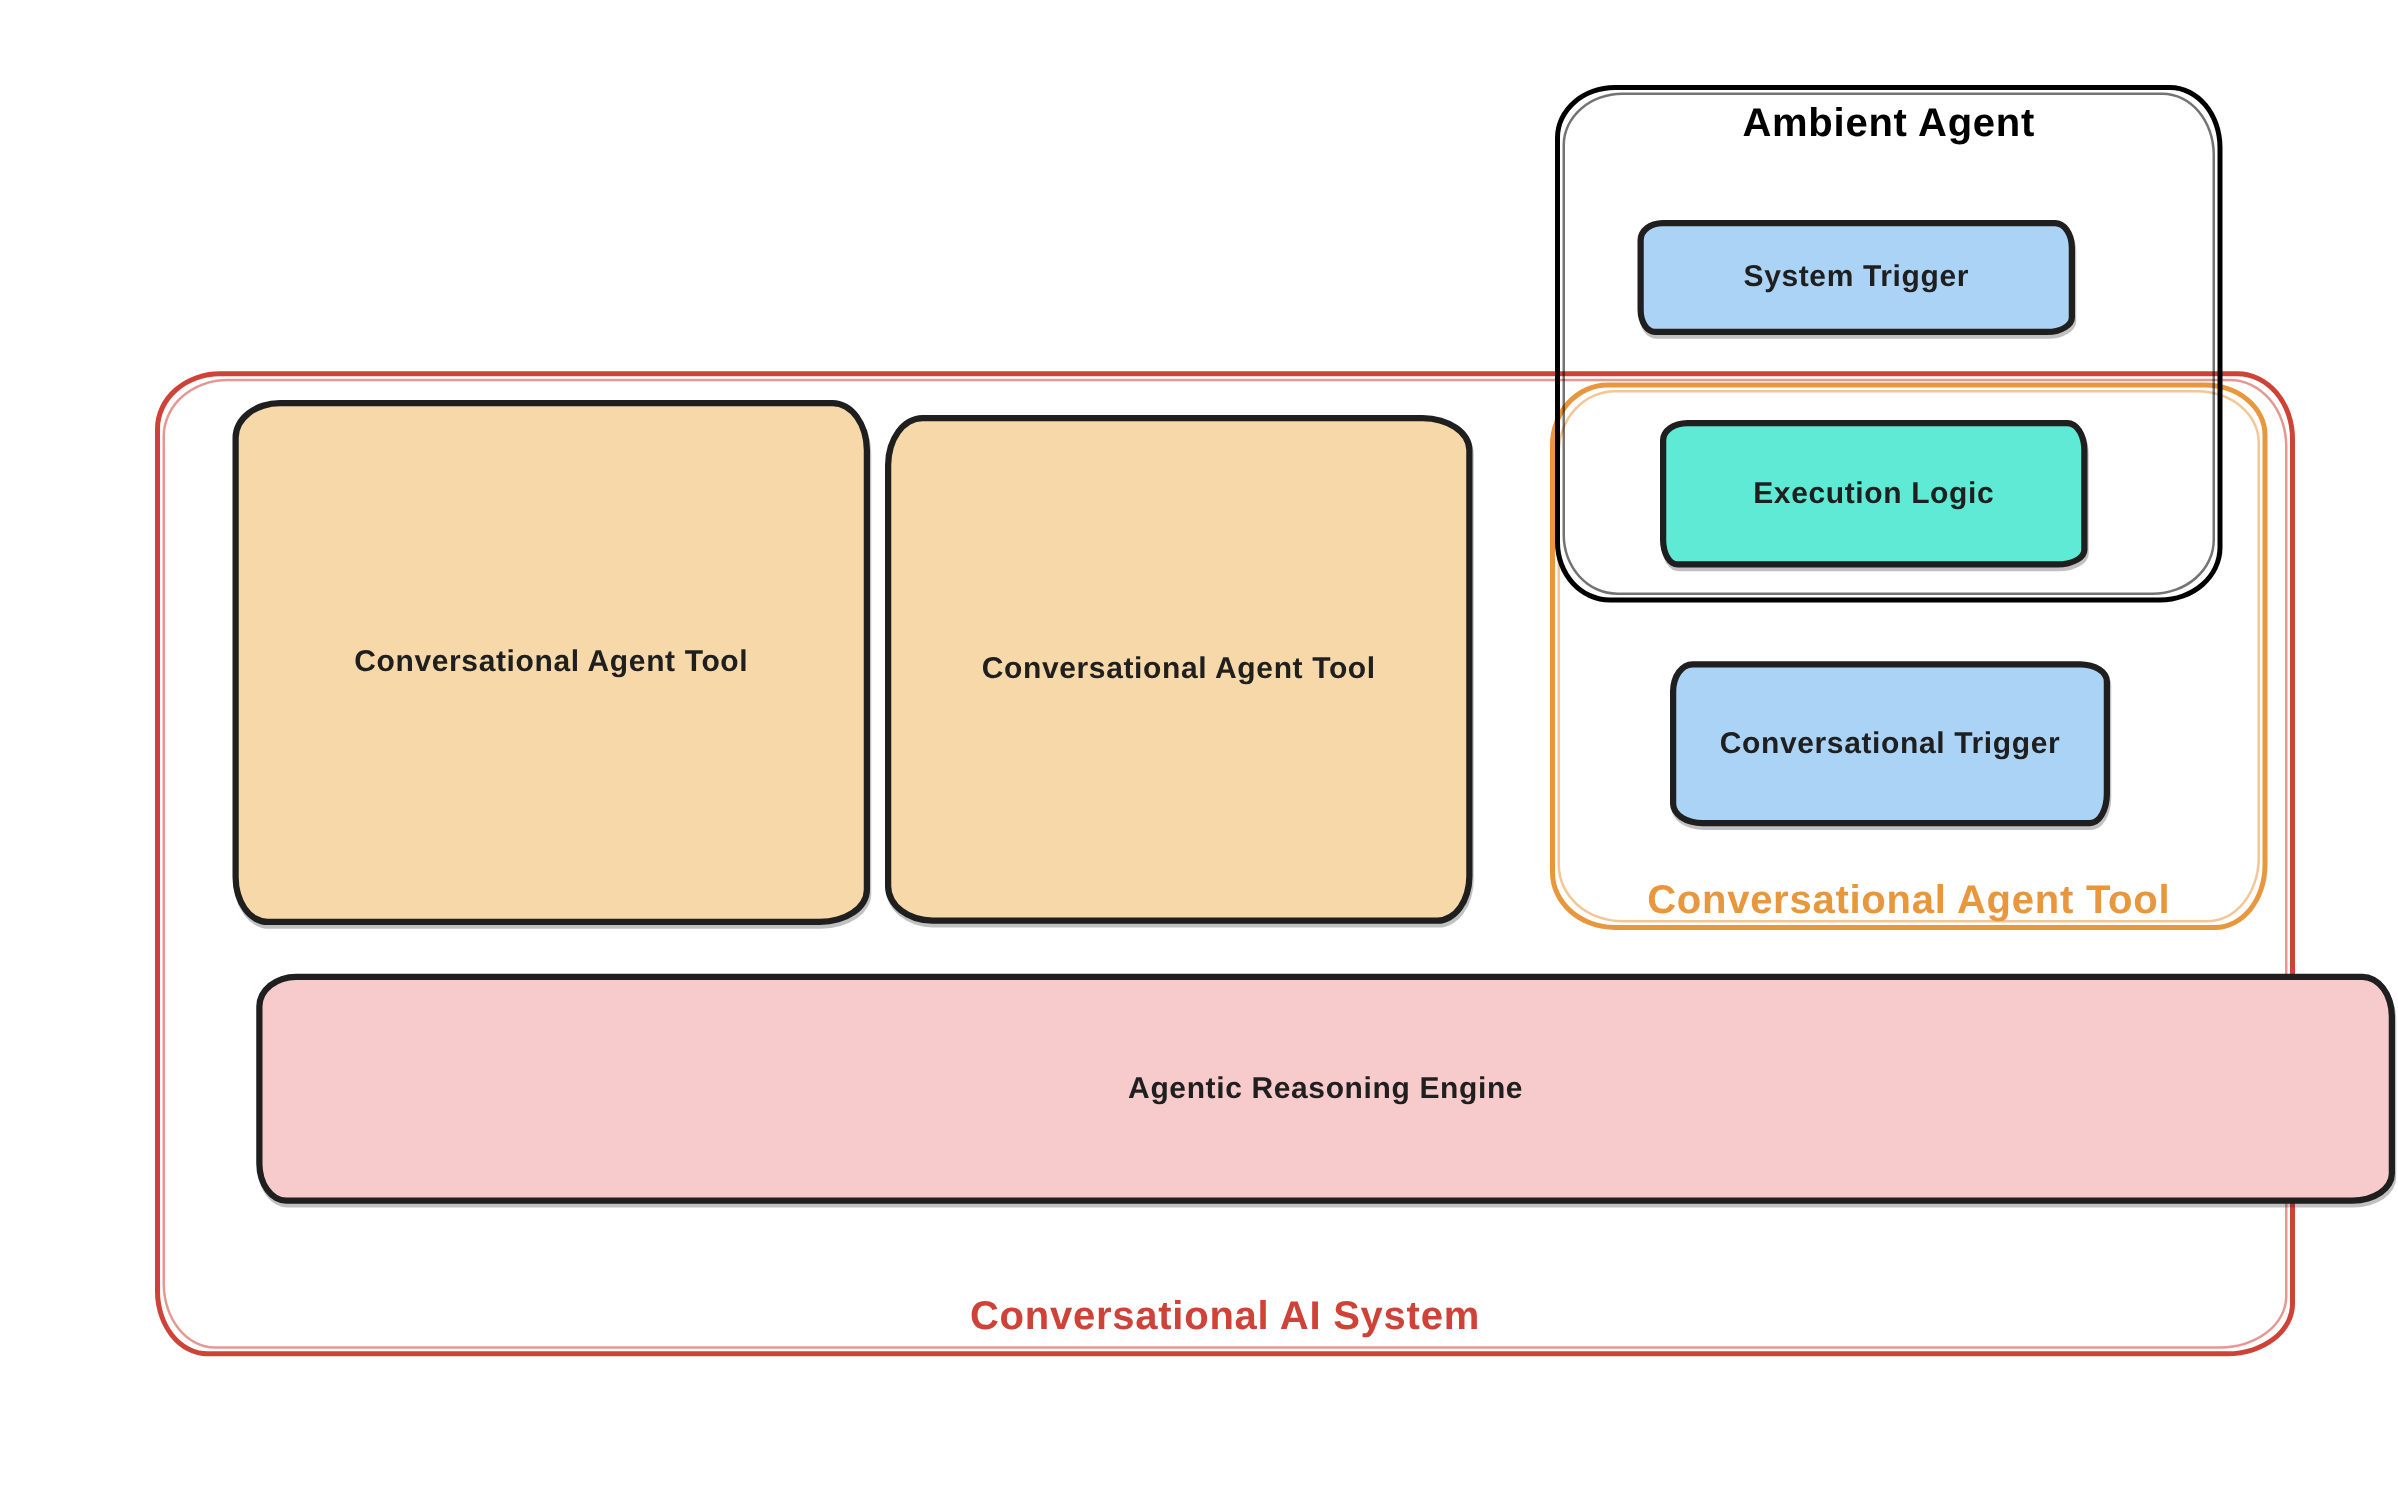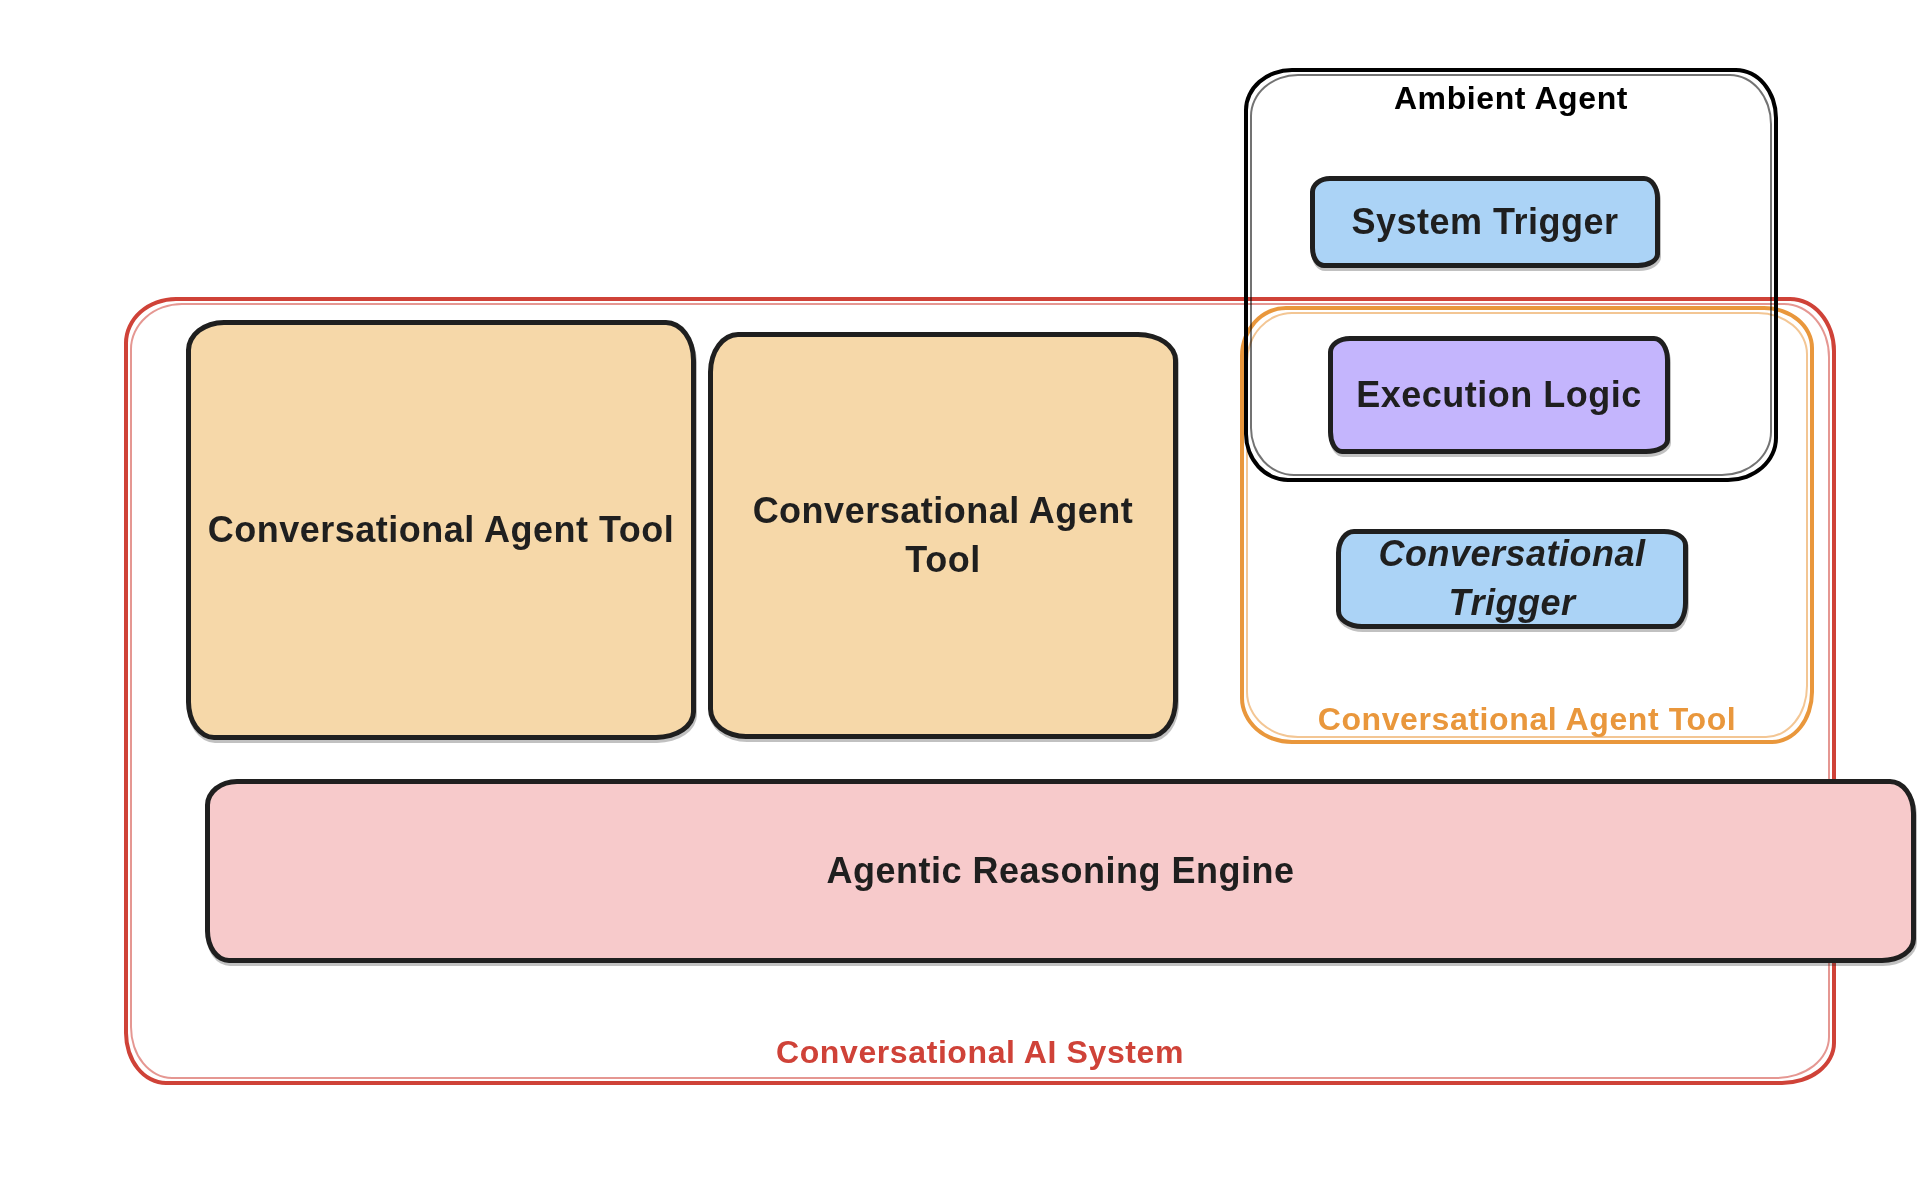--- a/index.html
+++ b/index.html
@@ -63,21 +63,21 @@
   #green-container .container-label { top: 8px; }
 
   
   .node {
     position: absolute;
     border: 5px solid #1f1f1f;
     display: flex;
     align-items: center;
     justify-content: center;
     text-align: center;
-    font-size: 36px;
+    font-size: 24px;
     font-weight: bold;
     letter-spacing: 0.5px;
     line-height: 1.35;
     color: #1f1f1f;
     box-shadow: 1px 3px 0 0 rgba(31,31,31,0.28);
     z-index: 4;
   }
 
   #tool-left {
     left: 186px; top: 320px; width: 510px; height: 420px;
@@ -96,24 +96,23 @@
     border-radius: 20px 16px 22px 14px / 16px 22px 14px 20px;
     white-space: nowrap;
   }
   #execution-logic {
     left: 1328px; top: 336px; width: 342px; height: 118px;
     border-radius: 22px 16px 24px 14px / 16px 24px 14px 22px;
     white-space: nowrap;
     z-index: 5;
   }
   #conversational-trigger {
-    left: 1336px; top: 529px; width: 352px; height: 100px;
+    left: 1336px; top: 529px; width: 352px; height: 132px;
     border-radius: 18px 24px 16px 26px / 24px 16px 26px 18px;
     padding: 0 30px;
-    font-style: italic;
   }
 </style>
 </head>
 <body>
 
 <div id="canvas">
 
   <div id="red-container" class="container" style="color: rgb(207, 66, 56);">
     <div class="container-label">Conversational AI System</div>
   </div>
@@ -131,21 +130,21 @@
   </div>
 
   <div id="tool-middle" class="node" style="background: rgb(246, 216, 169); border-color: rgb(31, 31, 31);">
     <span>Conversational Agent Tool</span>
   </div>
 
   <div id="system-trigger" class="node" style="background: rgb(171, 211, 246); border-color: rgb(31, 31, 31);">
     <span>System Trigger</span>
   </div>
 
-  <div id="execution-logic" class="node" style="background: #c4b5fd; border-color: rgb(31, 31, 31);">
+  <div id="execution-logic" class="node" style="background: #5eead4; border-color: rgb(31, 31, 31);">
     <span>Execution Logic</span>
   </div>
 
   <div id="conversational-trigger" class="node" style="background: rgb(171, 211, 246); border-color: rgb(31, 31, 31);">
     <span>Conversational Trigger</span>
   </div>
 
   <div id="reasoning-engine" class="node" style="background: rgb(247, 202, 203); border-color: rgb(31, 31, 31);">
     <span>Agentic Reasoning Engine</span>
   </div>

